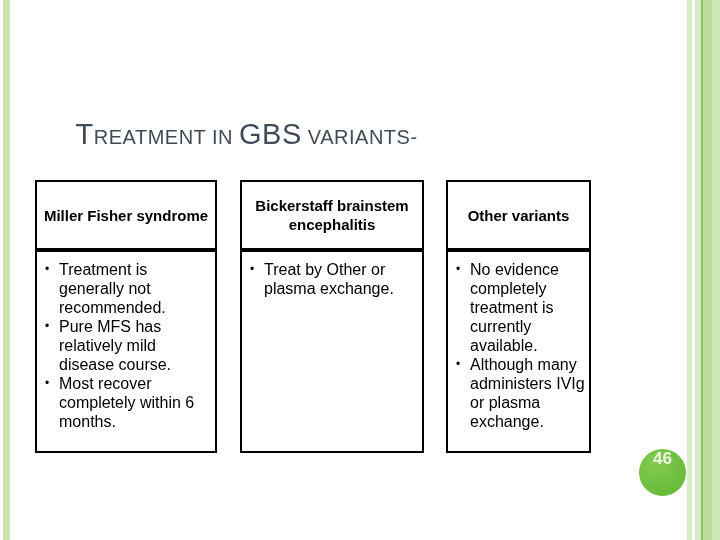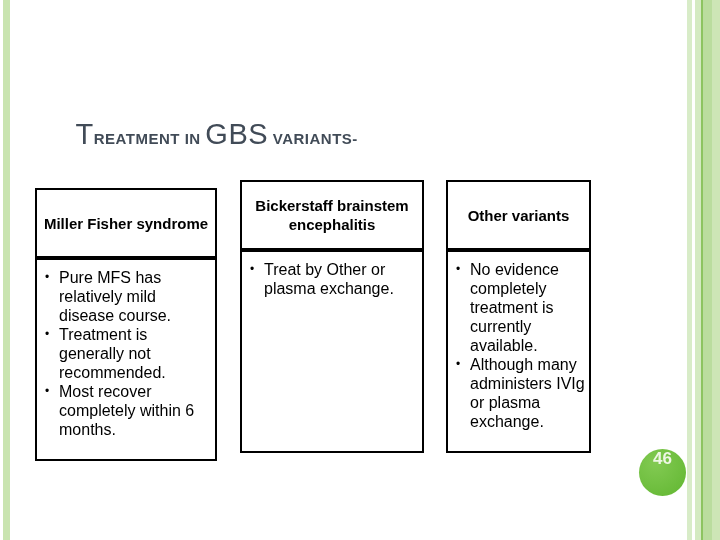--- a/index.html
+++ b/index.html
@@ -33,25 +33,25 @@
 
   
   .title {
     position: absolute;
     left: 38px; top: 78px;
     color: #414b57;
     white-space: pre;
     letter-spacing: 0.5px;
   }
   .t-big   { font-size: 29px; }
-  .t-small { font-size: 15px; font-weight: bold; }
+  .t-small { font-size: 20px; }
 
   
   .col { position: absolute; top: 180px; }
-  .col-1 { left: 35px;  width: 182px; margin-top: 8px; }
+  .col-1 { left: 35px;  width: 182px; }
   .col-2 { left: 240px; width: 184px; border-radius: 13px; }
   .col-3 { left: 446px; width: 145px; }
 
   .col-header {
     box-sizing: border-box;
     height: 70px;
     border: 2px solid #000000;
     background: #ffffff;
     display: flex;
     align-items: center;
@@ -113,22 +113,22 @@
   <h1 class="title" style="margin:0; font-weight:normal;">
     <span class="t-big">T</span><span class="t-small">REATMENT IN </span><span class="t-big">GBS</span><span class="t-small"> VARIANTS-</span>
   </h1>
 
   <div class="col col-1">
     <div class="col-header">
       <span>Miller Fisher syndrome</span>
     </div>
     <div class="col-body">
       <ul class="bullets">
+        <li>Treatment is generally not recommended.</li>
         <li>Pure MFS has relatively mild disease course.</li>
-        <li>Treatment is generally not recommended.</li>
         <li>Most recover completely within 6 months.</li>
       </ul>
     </div>
   </div>
 
   <div class="col col-2">
     <div class="col-header">
       <span>Bickerstaff brainstem encephalitis</span>
     </div>
     <div class="col-body">

